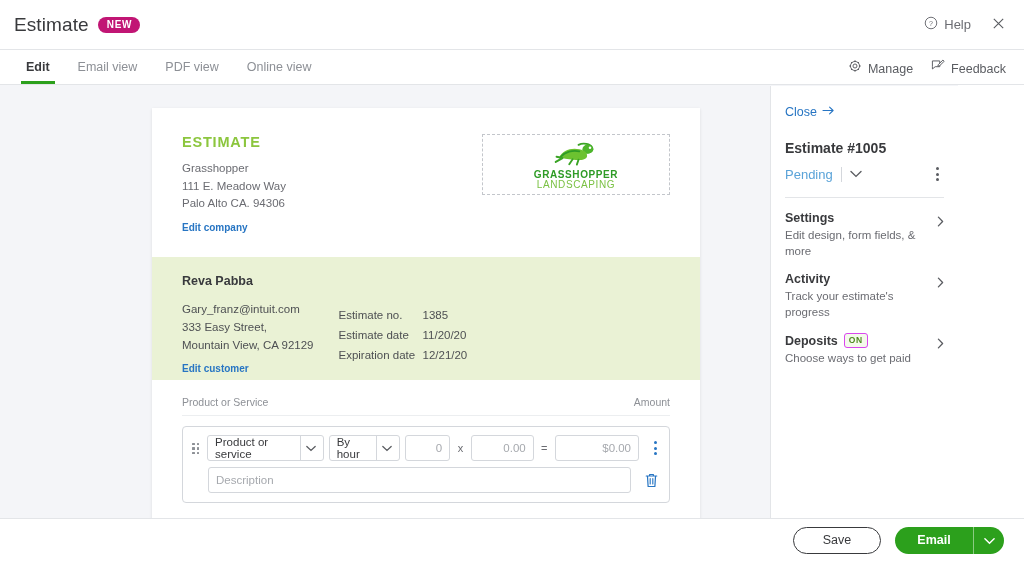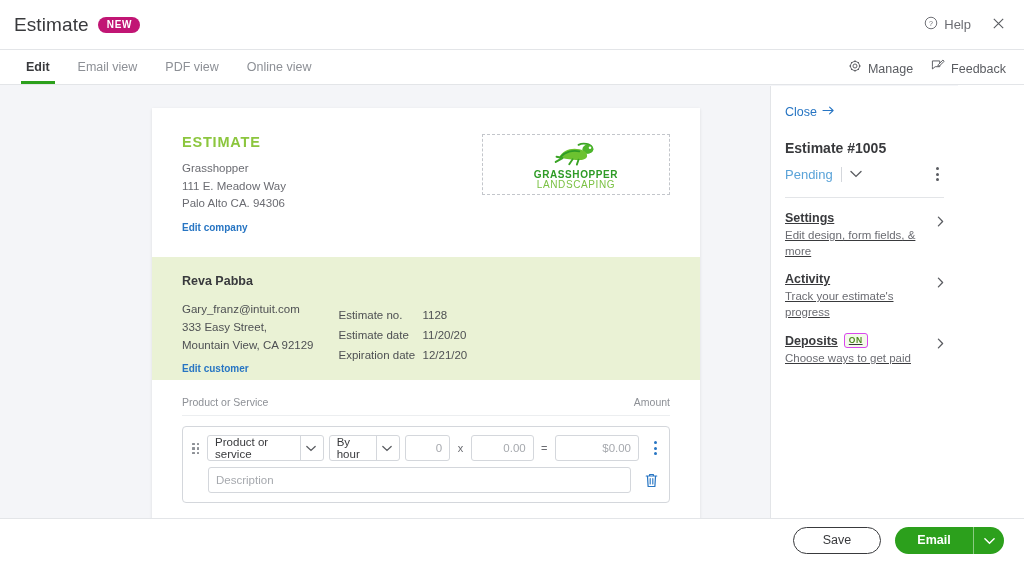--- a/index.html
+++ b/index.html
@@ -457,21 +457,21 @@
     background: #e3e5e8;
   }
 
   .sb-item {
     display: flex;
     align-items: flex-start;
     padding: 13px 0 0 0;
     cursor: pointer;
   }
 
-  .sb-item-text { flex: 1; text-decoration: underline; }
+  .sb-item-text { flex: 1; }
 
   .sb-item-title {
     font-size: 12.5px;
     font-weight: 700;
     color: #393a3d;
     display: flex;
     align-items: center;
     gap: 6px;
   }
 
@@ -662,21 +662,21 @@
         <div>
           <div class="cust-name">Reva Pabba</div>
           <div class="cust-line">Gary_franz@intuit.com</div>
           <div class="cust-line">333 Easy Street,</div>
           <div class="cust-line">Mountain View, CA 92129</div>
           <div class="doc-link">Edit customer</div>
         </div>
         <div class="meta-col">
           <div class="meta-row">
             <span class="meta-label">Estimate no.</span>
-            <span>1128</span>
+            <span>1385</span>
           </div>
           <div class="meta-row">
             <span class="meta-label">Estimate date</span>
             <span>11/20/20</span>
           </div>
           <div class="meta-row">
             <span class="meta-label">Expiration date</span>
             <span>12/21/20</span>
           </div>
         </div>

